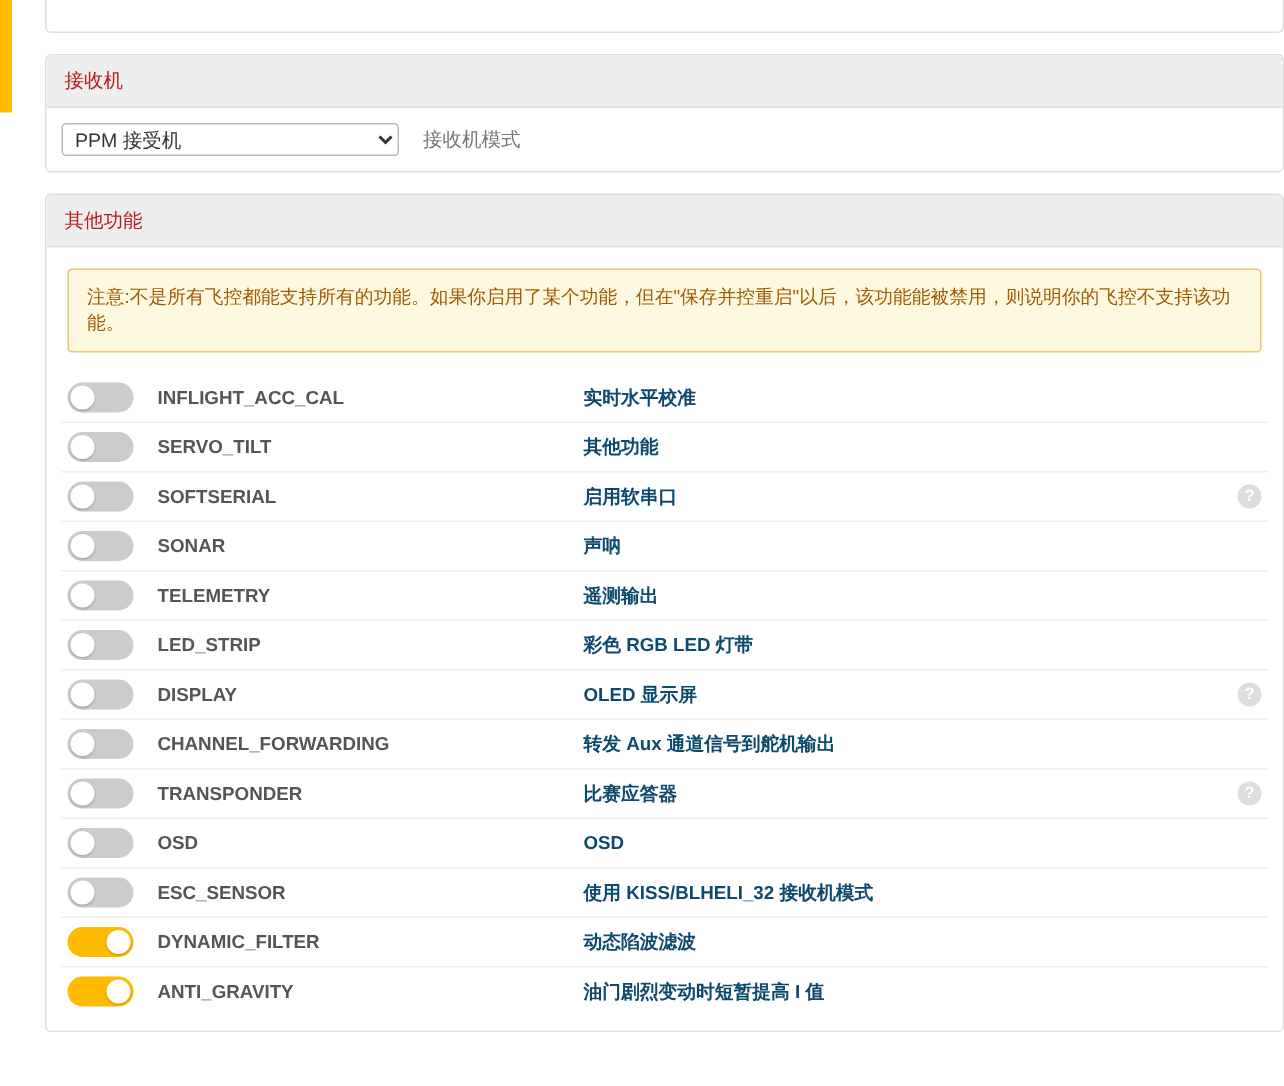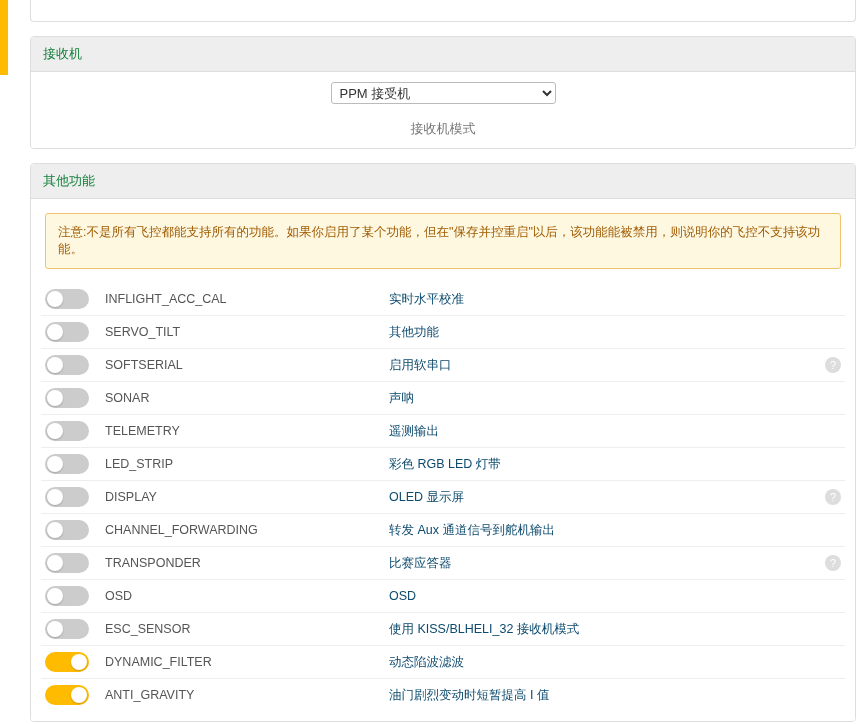--- a/index.html
+++ b/index.html
@@ -33,32 +33,31 @@
     border: 1px solid #ddd;
     border-top: none;
     border-radius: 0 0 4px 4px;
     margin-bottom: 14px;
     background: #fff;
   }
   .panel-header {
     background: #eee;
     padding: 8px 12px;
     font-size: 13px;
-    color: #15803d;
+    color: #b91c1c;
     border-bottom: 1px solid #ddd;
   }
   .panel-body {
     padding: 10px 10px;
     background: #fff;
   }
   .receiver-row {
     display: flex;
     align-items: center;
     gap: 16px;
-    flex-direction: column;
   }
   select.receiver-select {
     width: 225px;
     height: 22px;
     border: 1px solid #bbb;
     border-radius: 3px;
     padding: 0 4px;
     font-size: 13px;
     background: #fff;
     color: #333;
@@ -75,20 +74,21 @@
     border-radius: 3px;
     margin: 4px 4px 14px 4px;
     font-size: 12.5px;
   }
   .feature-row {
     display: flex;
     align-items: center;
     padding: 6px 4px;
     border-bottom: 1px solid #eee;
     min-height: 30px;
+    font-weight: bold;
   }
   .feature-row:last-child {
     border-bottom: none;
   }
   .toggle {
     position: relative;
     width: 44px;
     height: 20px;
     background: #ccc;
     border-radius: 10px;

